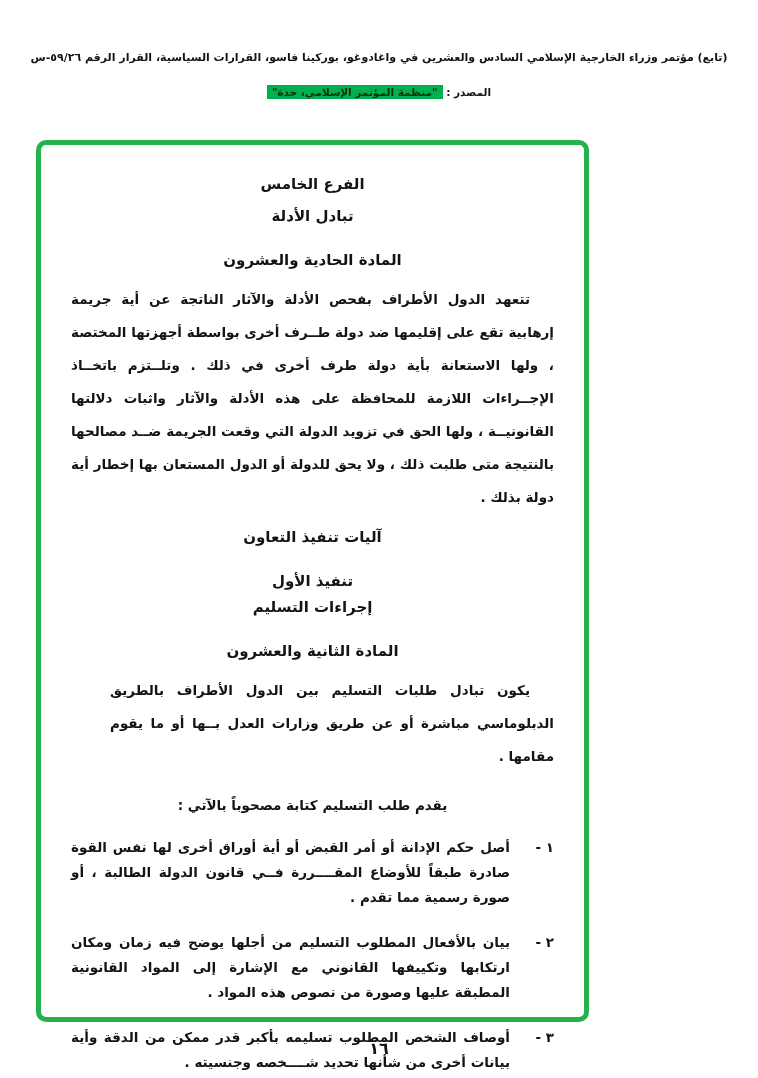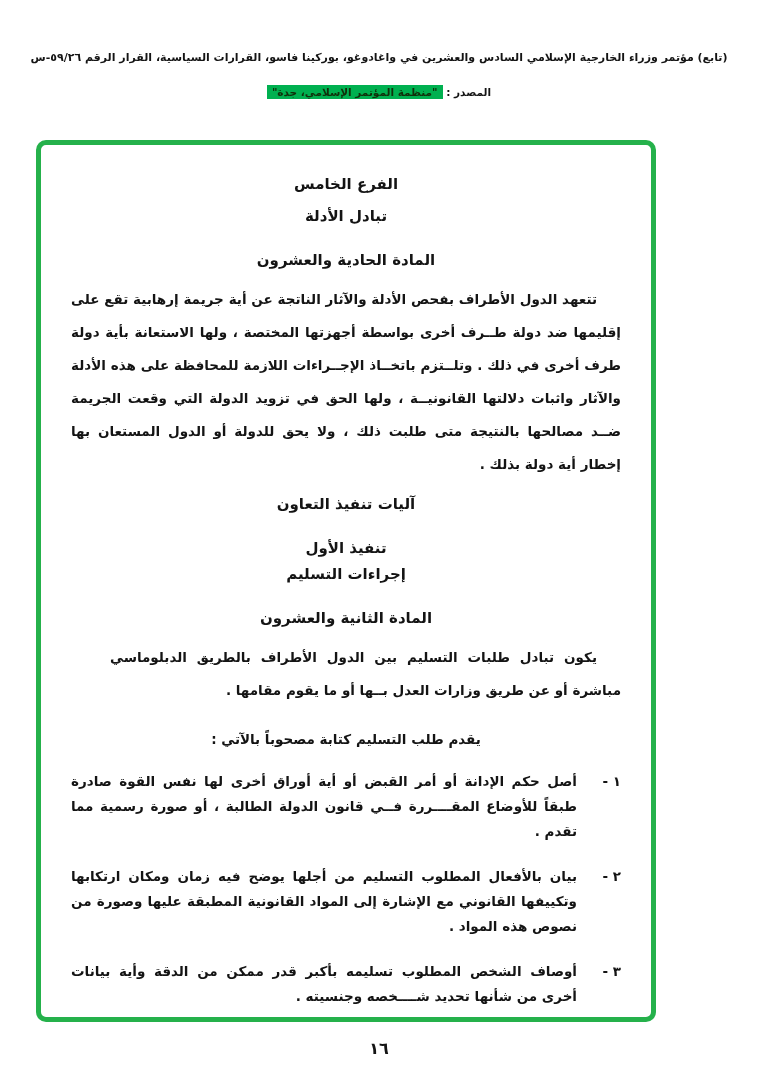--- a/index.html
+++ b/index.html
@@ -38,21 +38,21 @@
   }
   .source-highlight {
     background: var(--highlight_green, #00b050);
     color: #10300a;
     padding: 1px 5px;
   }
   .frame {
     position: absolute;
     top: 140px;
     left: 36px;
-    width: 620px;
+    width: 553px;
     height: 882px;
     border: 5px solid var(--frame_green, #25b14b);
     border-radius: 10px;
     padding: 30px 30px 0 30px;
     direction: rtl;
     box-sizing: border-box;
   }
   .c-head {
     text-align: center;
     font-weight: bold;

